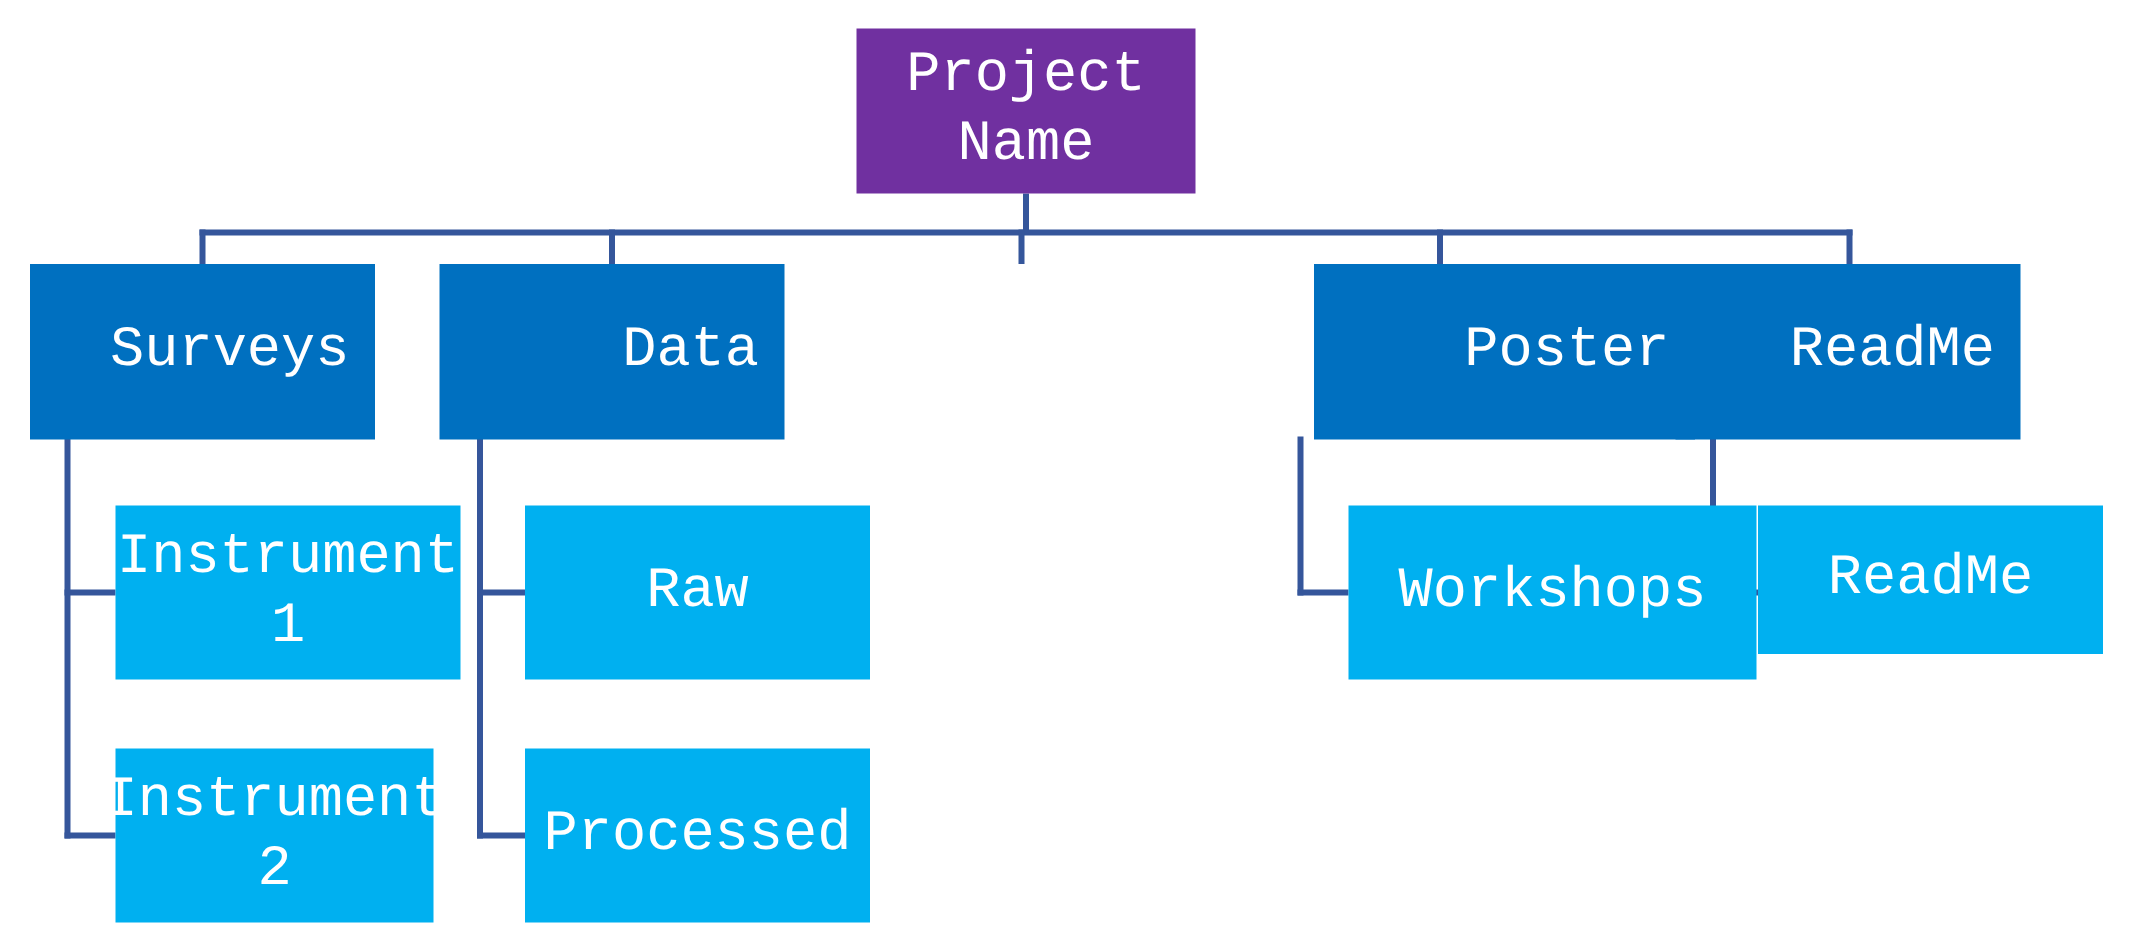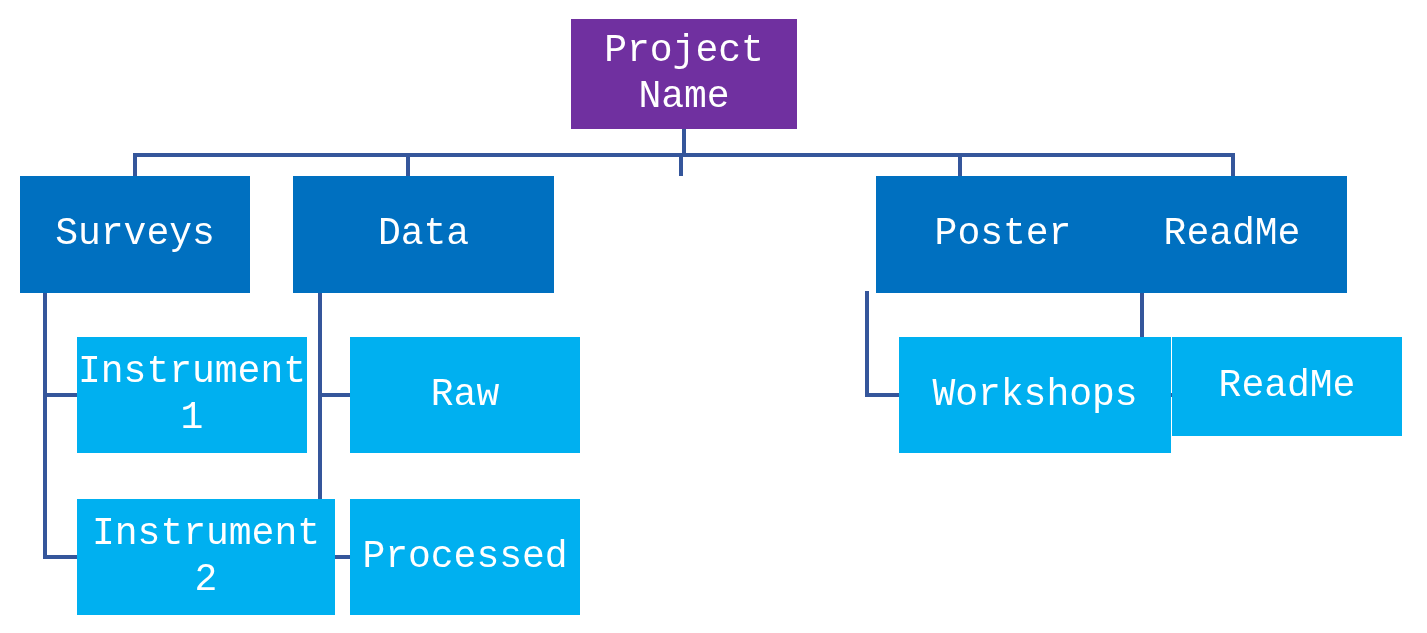--- a/index.html
+++ b/index.html
@@ -21,37 +21,37 @@
     align-items: center;
     justify-content: center;
     text-align: center;
     color: #ffffff;
     font-size: 38px;
     line-height: 1.22;
     padding: 0 17px;
     box-sizing: border-box;
   }
   .node-root   { background: #7030A0; }
-  .node-branch { background: #0070C0; }
+  .node-branch { background: #0070C0; justify-content: flex-end; }
   .node-leaf   { background: #00B0F0; }
   .conn {
     position: absolute;
     background: #35569B;
   }
   
   #n-project   { left: 571px; top: 19px;  width: 226px; height: 110px; }
   
   #n-surveys   { left: 20px;   top: 176px; width: 230px; height: 117px; }
-  #n-data      { left: 293px;  top: 176px; width: 261px; height: 117px; }
+  #n-data      { left: 293px;  top: 176px; width: 230px; height: 117px; }
   #n-analysis  { left: 566px;  top: 176px; width: 230px; height: 117px; }
   #n-poster    { left: 845px;  top: 176px; width: 254px; height: 117px; margin-left: 31px; }
   #n-paper     { left: 1117px; top: 176px; width: 230px; height: 117px; }
   
   #n-instrument1 { left: 77px;   top: 337px; width: 230px; height: 116px; }
-  #n-instrument2 { left: 77px;   top: 499px; width: 258px; height: 116px; }
+  #n-instrument2 { left: 77px;   top: 499px; width: 212px; height: 116px; }
   #n-raw         { left: 350px;  top: 337px; width: 230px; height: 116px; }
   #n-processed   { left: 350px;  top: 499px; width: 230px; height: 116px; }
   #n-workshops   { left: 899px;  top: 337px; width: 272px; height: 116px; }
   #n-readme      { left: 1172px; top: 337px; width: 230px; height: 99px; }
   
   #c-root-drop     { left: 682px;  top: 129px; width: 4px;    height: 26px; }
   #c-rail          { left: 133px;  top: 153px; width: 1102px; height: 4px;  }
   #c-drop-surveys  { left: 133px;  top: 153px; width: 4px;    height: 23px; }
   #c-drop-data     { left: 406px;  top: 153px; width: 4px;    height: 23px; }
   #c-drop-analysis { left: 679px;  top: 153px; width: 4px;    height: 23px; }

